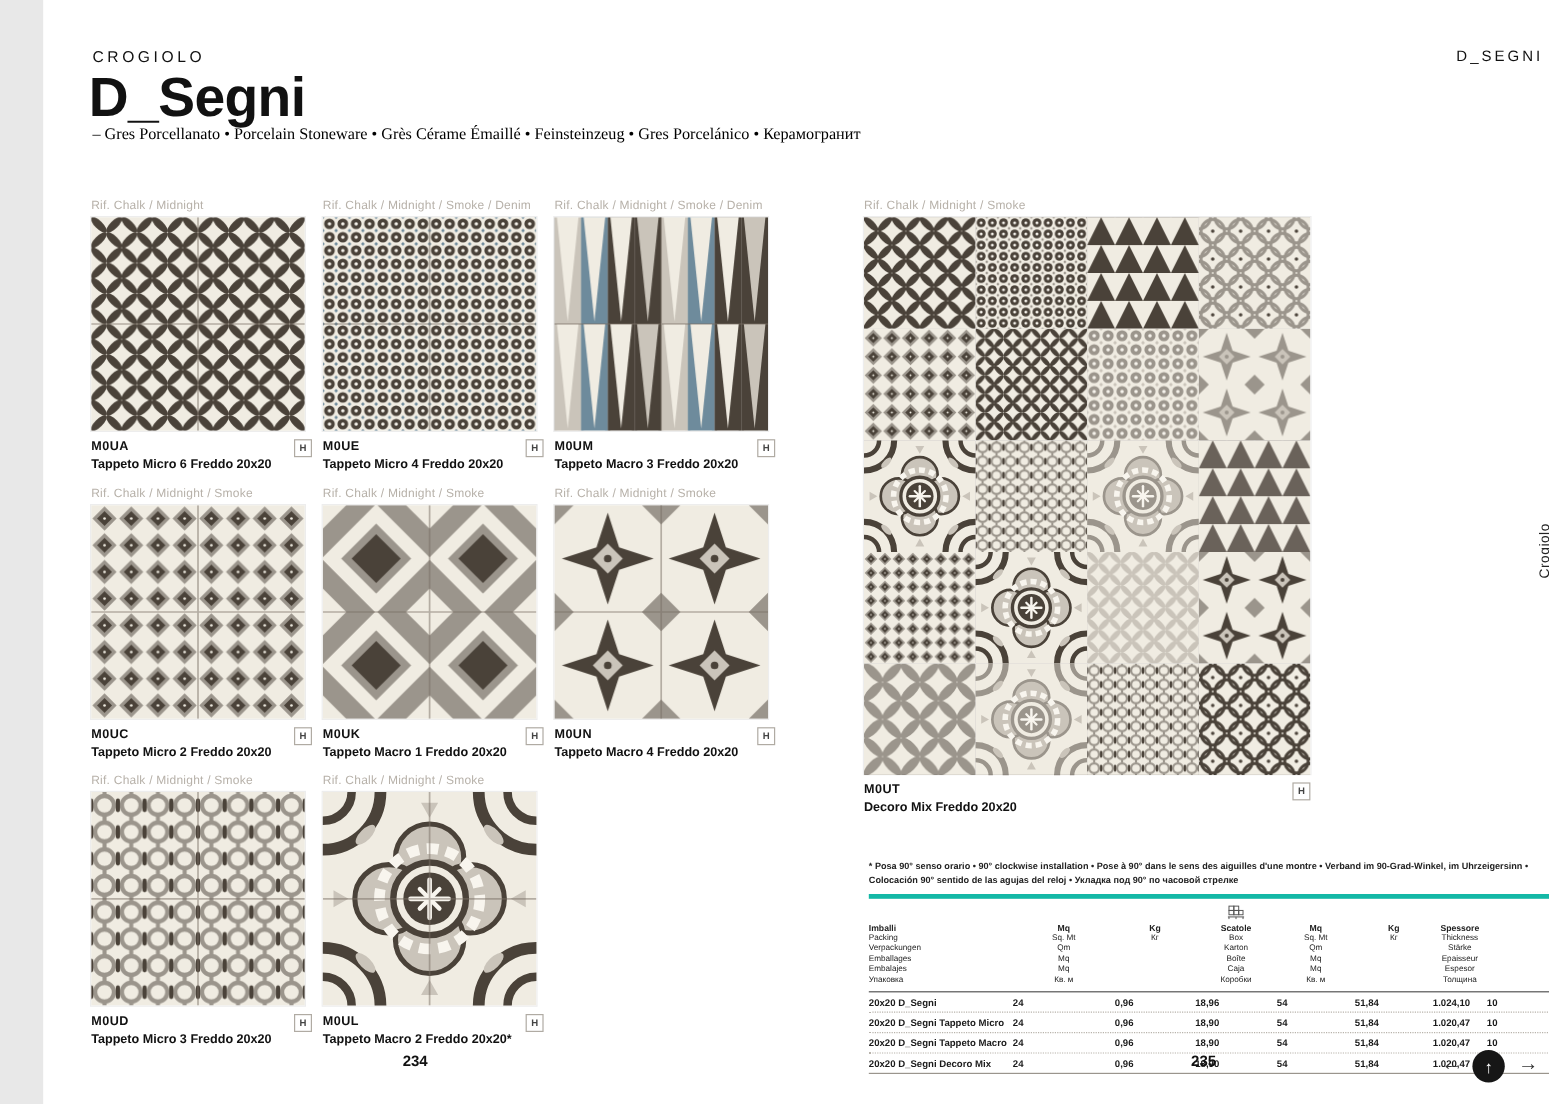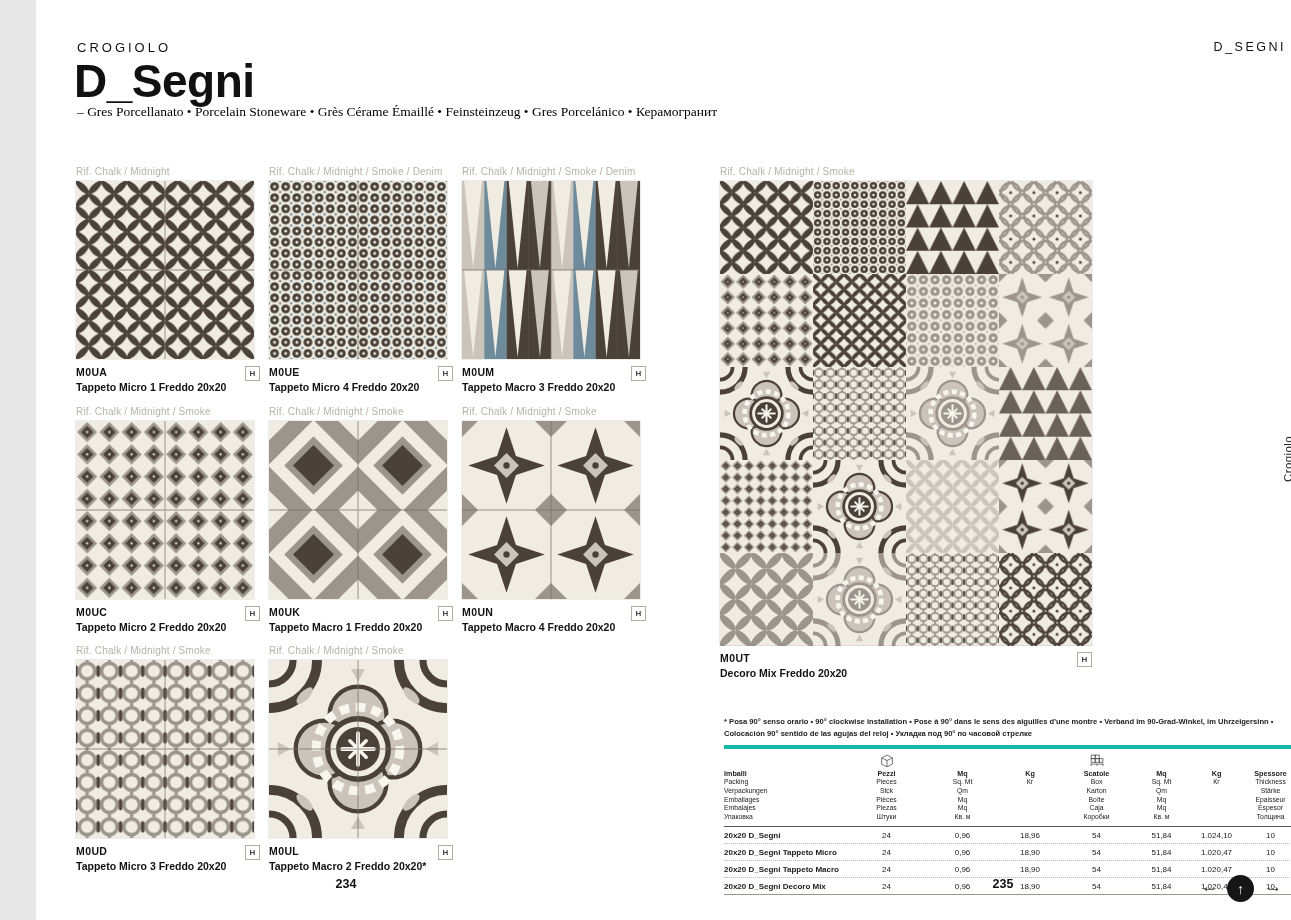--- a/index.html
+++ b/index.html
@@ -31,21 +31,21 @@
   .tbl{border-top:4px solid #14b8a6;border-bottom:1px solid #9a958d;}
   .hrow,.brow{display:grid;grid-template-columns:120px 85px 67px 68px 65px 65px 45px 63px;}
   .hrow{padding:3px 0 4px;border-bottom:1px solid #555;}
   .hcol{text-align:center;font-size:6.8px;line-height:1.3;color:#222;}
   .hcol:first-child{text-align:left;}
   .h-icon{height:15px;display:flex;align-items:flex-end;justify-content:center;margin-bottom:2px;}
   .h-main{font-weight:700;font-size:7.2px;}
   .h-sub{white-space:pre-line;}
   .brow{font-size:8px;color:#1a1a1a;padding:3.5px 0;align-items:center;}
   .brow + .brow{border-top:1px dotted #b8b3ab;}
-  .brow div{text-align:center;}
+  .brow div{text-align:left;font-weight:bold;}
   .brow div:first-child{text-align:left;font-weight:700;}
   
   .pageno{position:absolute;top:877px;font-size:12.5px;font-weight:700;text-align:center;}
   #pg-left{left:0;width:620px;}
   #pg-right{left:684px;width:566px;}
   .nav-arrow{position:absolute;top:878px;font-size:17px;color:#333;cursor:pointer;line-height:1;}
   .nav-up{position:absolute;left:1191px;top:875px;width:27px;height:27px;border-radius:50%;background:#161616;
           color:#fff;font-size:14px;display:flex;align-items:center;justify-content:center;cursor:pointer;}
   
   .side-label{position:absolute;left:1246px;top:436px;writing-mode:vertical-rl;transform:rotate(180deg);
@@ -74,21 +74,21 @@
               <ellipse cx="3.5714285714285716" cy="10.714285714285715" rx="4.857142857142858" ry="1.8571428571428572" fill="#4a4239" transform="rotate(-45 3.5714285714285716 10.714285714285715)"></ellipse>
               <ellipse cx="10.714285714285715" cy="10.714285714285715" rx="4.857142857142858" ry="1.8571428571428572" fill="#4a4239" transform="rotate(45 10.714285714285715 10.714285714285715)"></ellipse>
             </pattern>
           </defs>
           <rect width="100" height="100" fill="url(#p1)"></rect>
           <path d="M50 0V100M0 50H100" stroke="rgba(120,110,100,.5)" stroke-width="0.8" fill="none"></path>
         </svg>
       </div>
     <div class="tile-cap">
       <div class="tile-code">M0UA</div>
-      <div class="tile-name">Tappeto Micro 1 Freddo 20x20</div>
+      <div class="tile-name">Tappeto Micro 6 Freddo 20x20</div>
       <span class="h-badge">H</span>
     </div>
   </div>
 
   <div class="tile-card" style="left:233px;top:166px">
     <div class="tile-ref">Rif. Chalk / Midnight / Smoke / Denim</div>
     <div class="tile-art">
         <svg xmlns="http://www.w3.org/2000/svg" viewBox="0 0 100 100" width="100%" height="100%" preserveAspectRatio="none">
           <defs>
             <pattern id="p2" width="6.25" height="6.25" patternUnits="userSpaceOnUse">
@@ -690,34 +690,20 @@
           <div class="hcol">
             <div class="h-icon"></div>
             <div class="h-main">Imballi</div>
             <div class="h-sub">Packing
 Verpackungen
 Emballages
 Embalajes
 Упаковка</div>
           </div>
           <div class="hcol">
-            <div class="h-icon">
-              <svg xmlns="http://www.w3.org/2000/svg" width="18" height="13" viewBox="0 0 20 14">
-                <path d="M4 4l6-3 6 3v7l-6 3-6-3z" fill="none" stroke="#555" stroke-width="0.9"></path>
-                <path d="M4 4l6 3 6-3M10 7v7" fill="none" stroke="#555" stroke-width="0.9"></path>
-              </svg>
-            </div>
-            <div class="h-main">Pezzi</div>
-            <div class="h-sub">Pieces
-Stck
-Pièces
-Piezas
-Штуки</div>
-          </div>
-          <div class="hcol">
             <div class="h-icon"></div>
             <div class="h-main">Mq</div>
             <div class="h-sub">Sq. Mt
 Qm
 Mq
 Mq
 Кв. м</div>
           </div>
           <div class="hcol">
             <div class="h-icon"></div>

